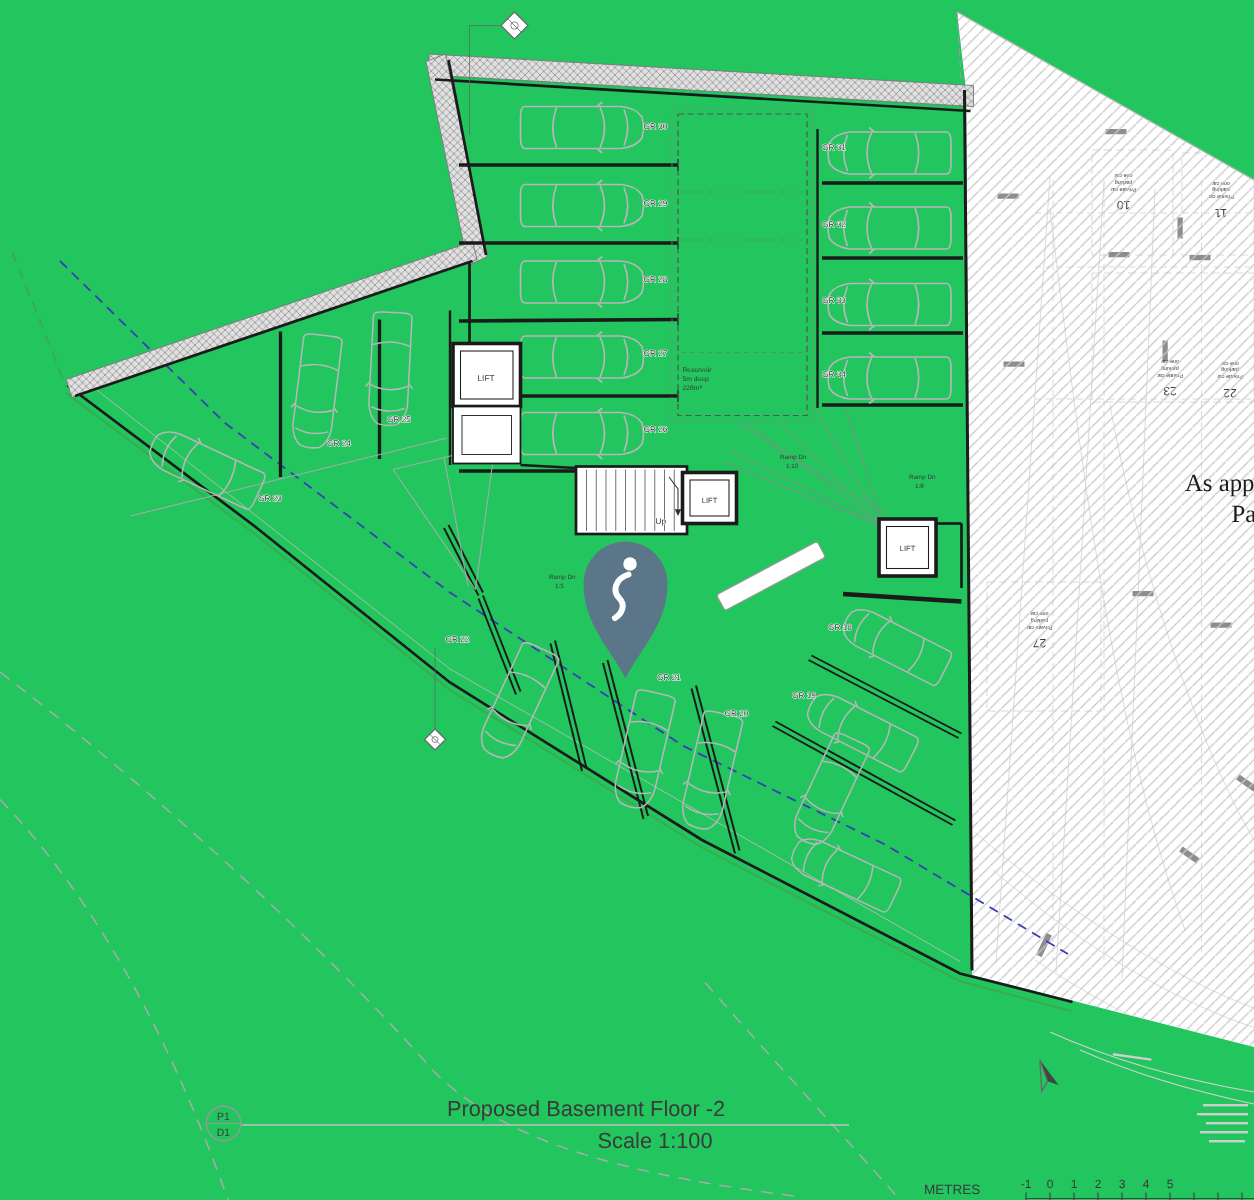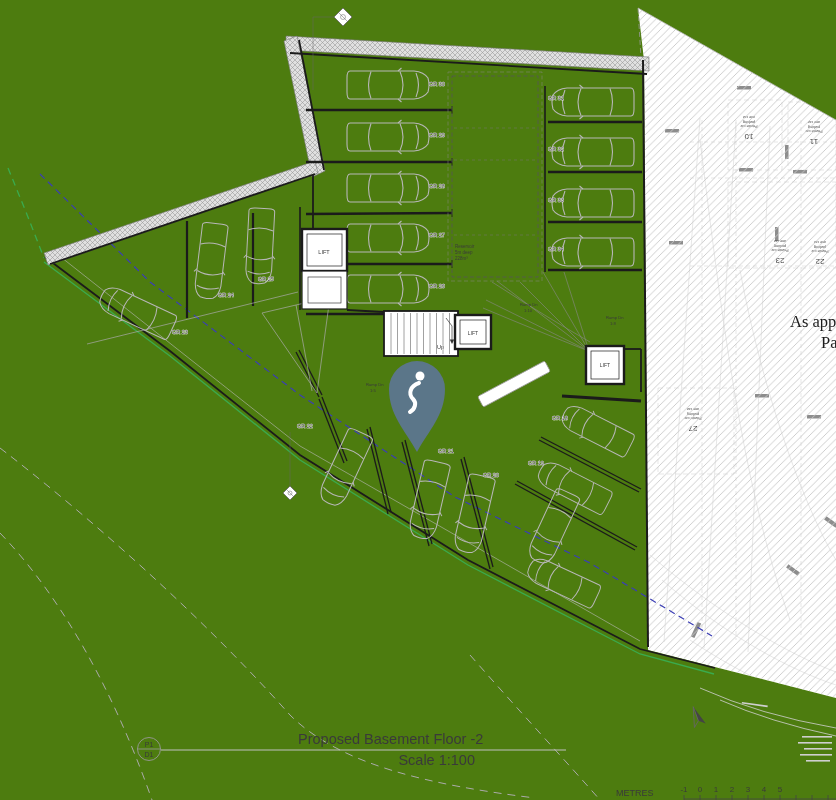--- a/index.html
+++ b/index.html
@@ -1,16 +1,16 @@
 <!DOCTYPE html>
 <html><head>
 <meta charset="utf-8">
 <style>
   html,body{margin:0;padding:0;background:#ffffff;}
-  .canvas{position:relative;width:836px;height:800px;background:#4d7c0f;overflow:hidden;font-family:"Liberation Sans",sans-serif;}
+  .canvas{position:relative;width:836px;height:800px;background:#22c55e;overflow:hidden;font-family:"Liberation Sans",sans-serif;}
   svg{position:absolute;left:0;top:0;}
   svg text{font-family:"Liberation Sans",sans-serif;fill:#3a3a3a;}
   svg text.halo{paint-order:stroke;stroke:#ffffff;stroke-width:0.7px;}
   svg text.serif{font-family:"Liberation Serif",serif;fill:#1c1c1c;}
 </style>
 </head>
 <body>
 
 <div class="canvas">
 <svg width="836" height="800" viewBox="0 0 836 800">

